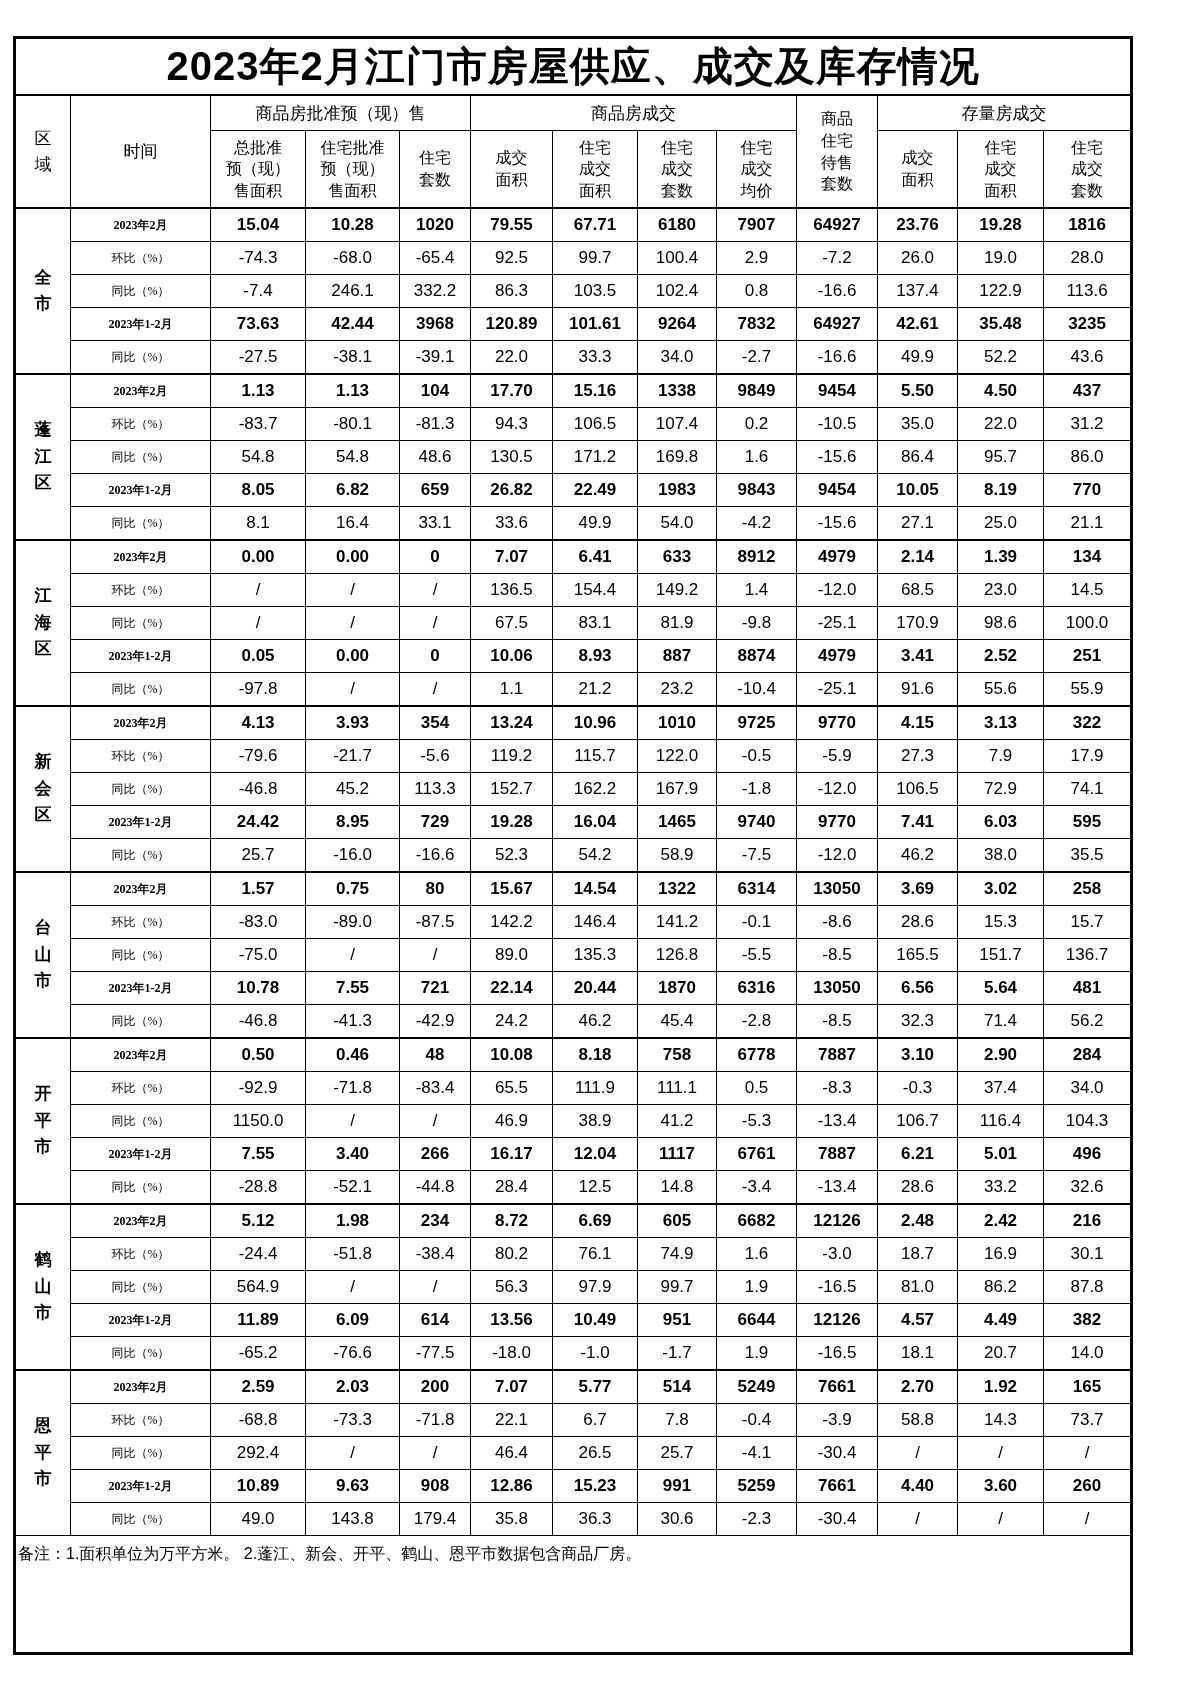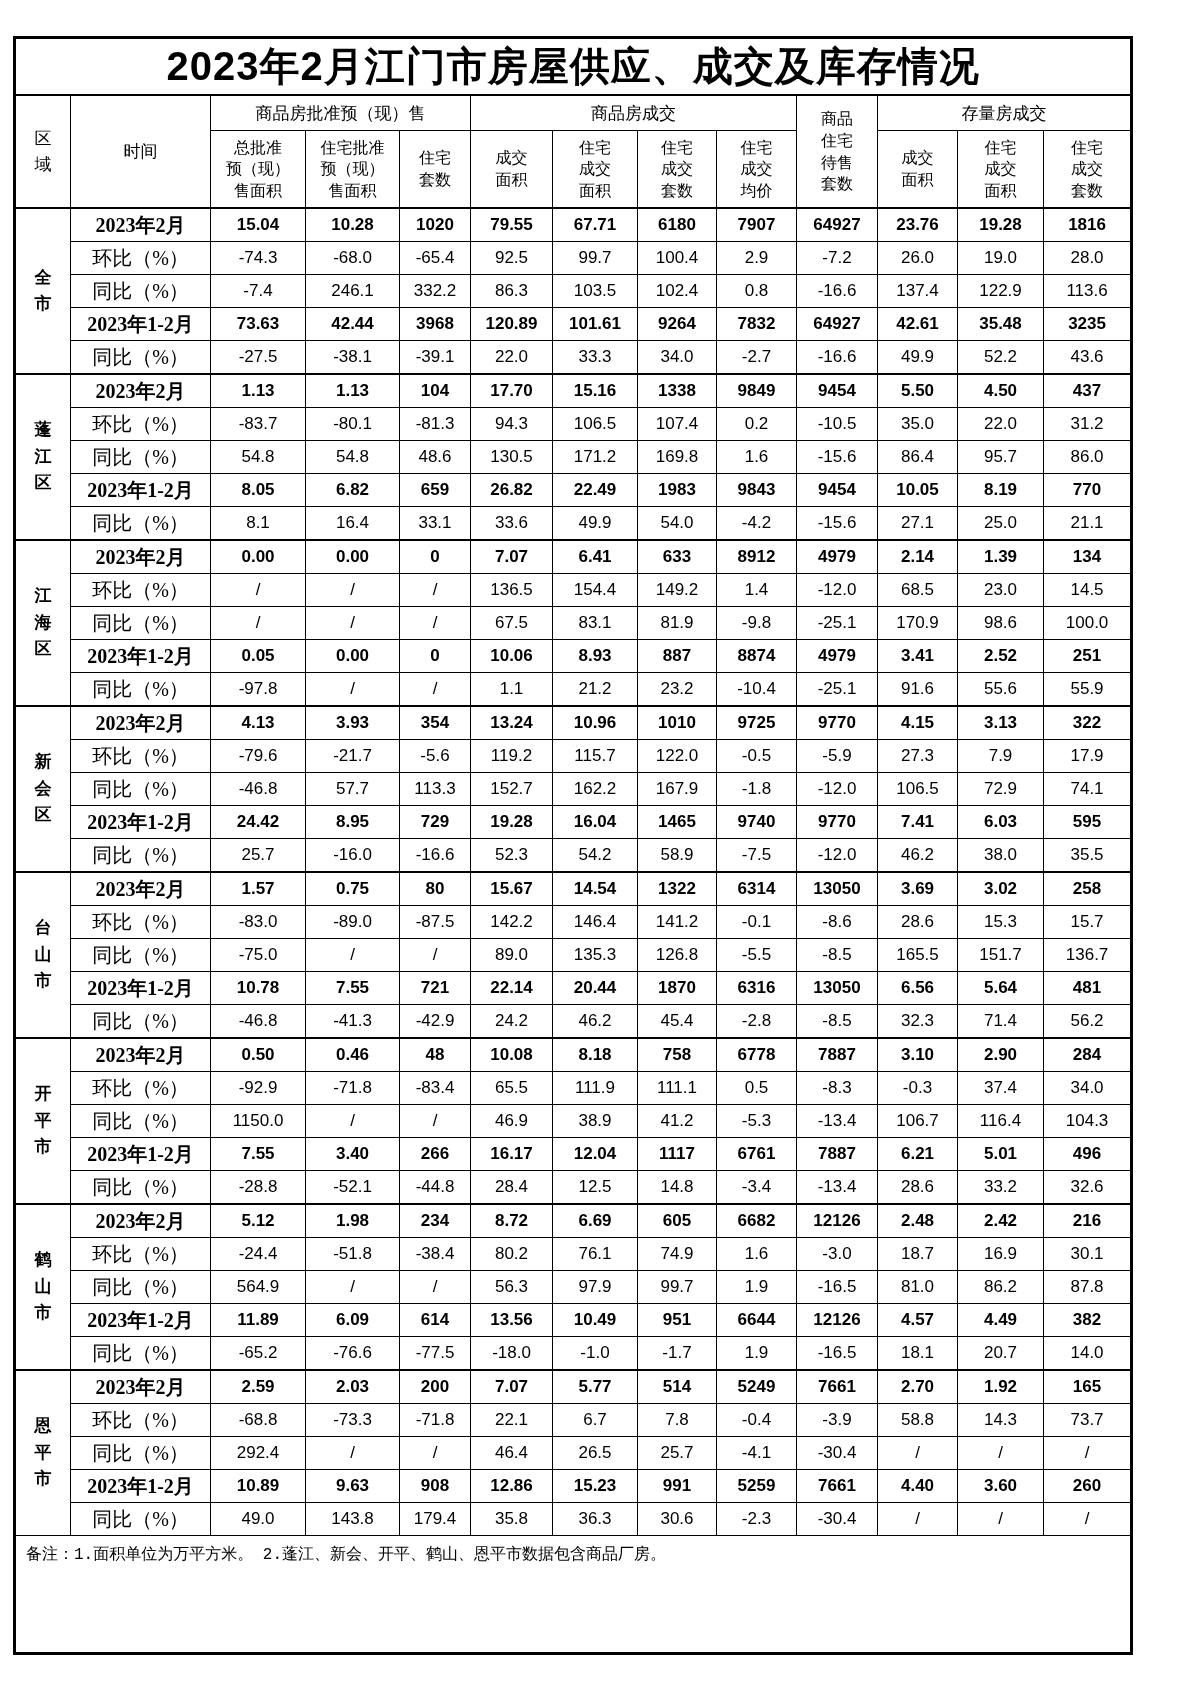--- a/index.html
+++ b/index.html
@@ -7,27 +7,27 @@
   table{border-collapse:collapse;table-layout:fixed;width:1117px;margin:36px 0 0 13px;border:3px solid #000;}
   th,td{border:1px solid #000;text-align:center;vertical-align:middle;padding:0;overflow:hidden;color:#000;}
   .title-cell{height:52px;font-size:40px;font-weight:bold;letter-spacing:1px;
     font-family:"Liberation Sans","DejaVu Sans",sans-serif;border-bottom:2px solid #000;}
   .group-h{height:34px;font-size:17px;font-family:Liberation Mono, monospace;font-weight:normal;}
   .sub-h{height:76px;font-size:16px;font-weight:normal;white-space:pre-line;line-height:1.35;
     font-family:"Liberation Sans","DejaVu Sans",sans-serif;text-align:center;}
   .corner{font-size:17px;font-weight:normal;white-space:pre-line;line-height:1.5;
     font-family:"Liberation Sans","DejaVu Sans",sans-serif;}
   tbody td{height:32px;font-size:17px;font-family:"Liberation Sans","DejaVu Sans",sans-serif;}
-  td.row-label{font-family:"Liberation Serif","DejaVu Serif",serif;font-size:20px;}
+  td.row-label{font-family:"Liberation Serif","DejaVu Serif",serif;font-size:12px;}
   td.region-cell{font-size:17px;white-space:pre-line;line-height:1.55;
     font-family:"Liberation Serif","DejaVu Serif",serif;}
   tr.bold-row td{font-weight:bold;}
   tr.group-start td{border-top:2.5px solid #000;}
-  td.note-cell{height:100px;text-align:left;vertical-align:top;padding:8px 10px;font-size:16px;
-    font-family:Liberation Mono, monospace;border-top:1px solid #000;}
+  td.note-cell{height:100px;text-align:left;vertical-align:top;padding:8px 2px;font-size:16px;
+    font-family:Liberation Sans, sans-serif;border-top:1px solid #000;}
 </style>
 </head>
 <body>
 
 <div class="sheet">
   <table>
     <colgroup>
         <col style="width: 56px;">
         <col style="width: 140px;">
         <col style="width: 95px;">
@@ -335,21 +335,21 @@
           <td class="">122.0</td>
           <td class="">-0.5</td>
           <td class="">-5.9</td>
           <td class="">27.3</td>
           <td class="">7.9</td>
           <td class="">17.9</td>
         </tr>
         <tr class="">
           <td class="row-label">同比（%）</td>
           <td class="">-46.8</td>
-          <td class="">57.7</td>
+          <td class="">45.2</td>
           <td class="">113.3</td>
           <td class="">152.7</td>
           <td class="">162.2</td>
           <td class="">167.9</td>
           <td class="">-1.8</td>
           <td class="">-12.0</td>
           <td class="">106.5</td>
           <td class="">72.9</td>
           <td class="">74.1</td>
         </tr>

